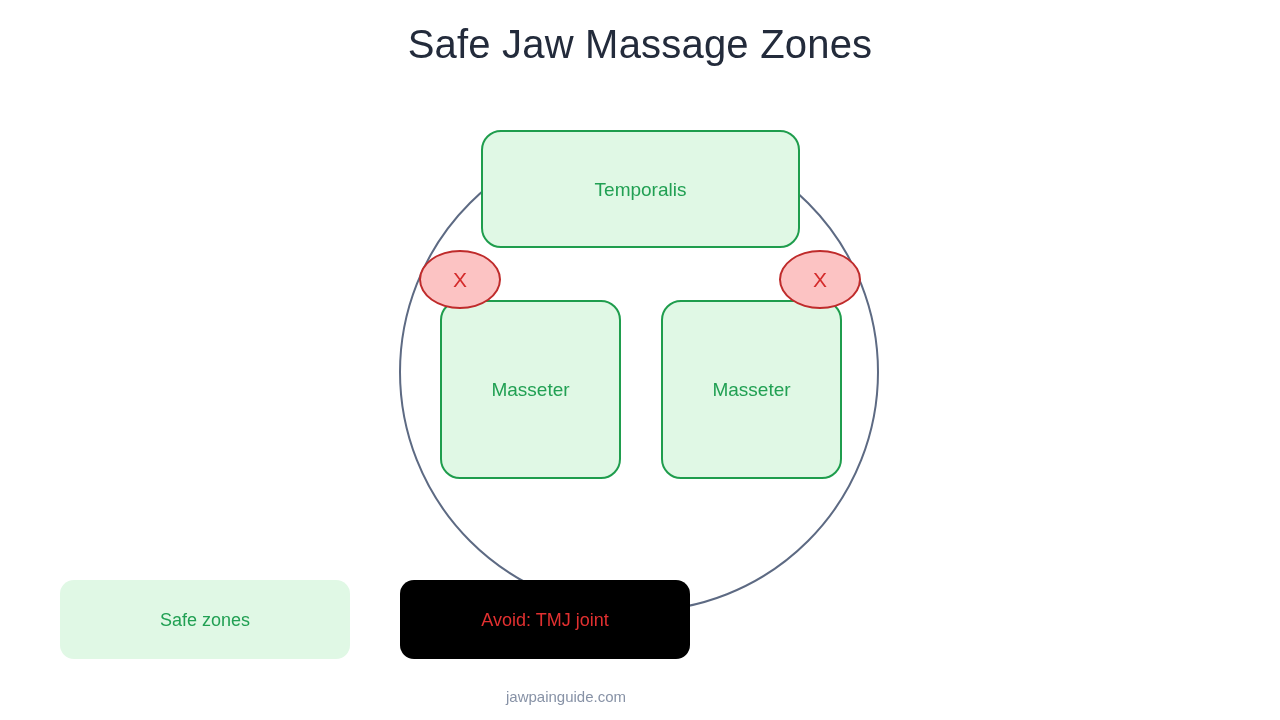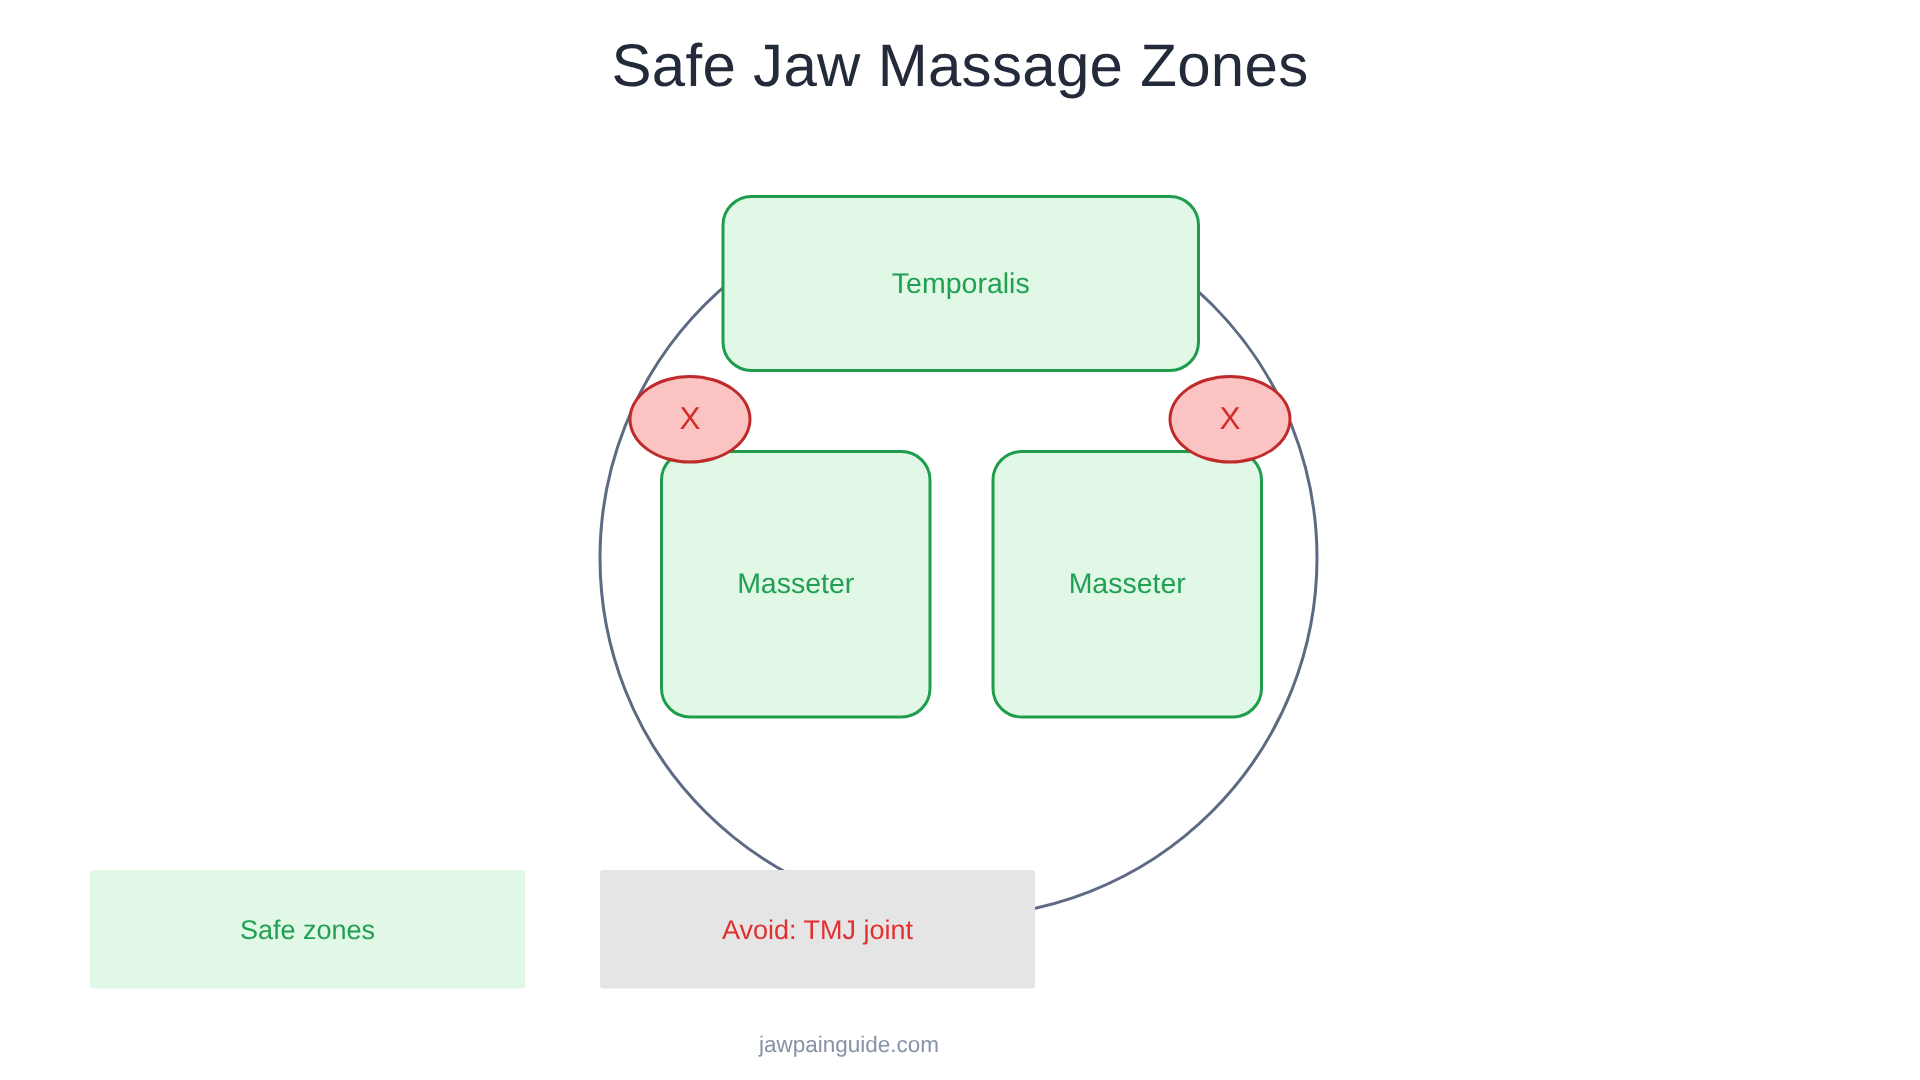--- a/index.html
+++ b/index.html
@@ -92,41 +92,41 @@
     color: #d42b2b;
     font-size: 21px;
     line-height: 1;
   }
   #avoid-marker-left  { left: 419px; top: 250px; }
   #avoid-marker-right { left: 779px; top: 250px; }
 
   
   .legend-box {
     position: absolute;
-    border-radius: 2px;
+    border-radius: 14px;
     display: flex;
     align-items: center;
     justify-content: center;
     font-size: 18px;
     line-height: 1;
   }
   #legend-safe {
     left: 60px;
     top: 580px;
     width: 290px;
     height: 79px;
     background: #e0f8e5;
     color: #21a053;
   }
   #legend-avoid {
     left: 400px;
     top: 580px;
     width: 290px;
     height: 79px;
-    background: #e5e5e5;
+    background: #000000;
     color: #e23030;
   }
 
   
   #footer-source {
     position: absolute;
     left: 0;
     top: 688px;
     width: 1132px;
     text-align: center;

